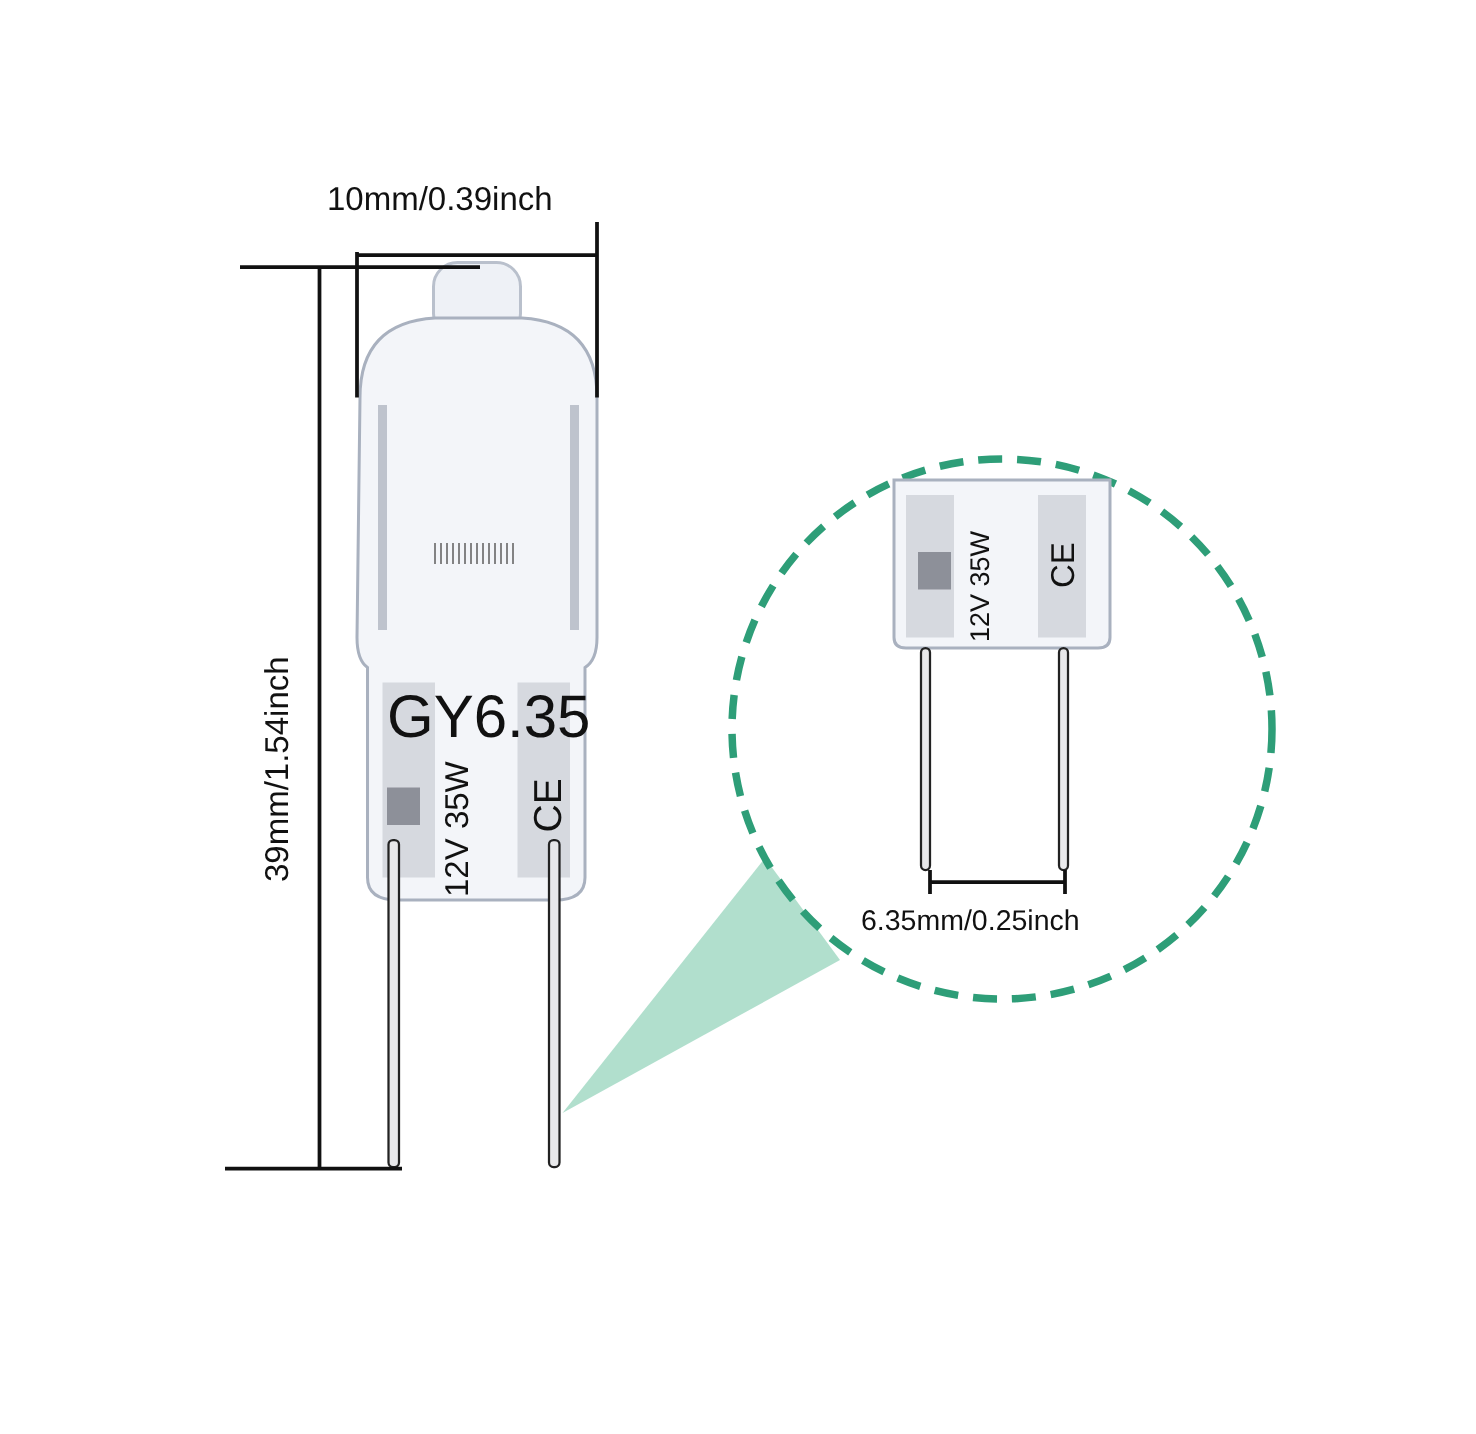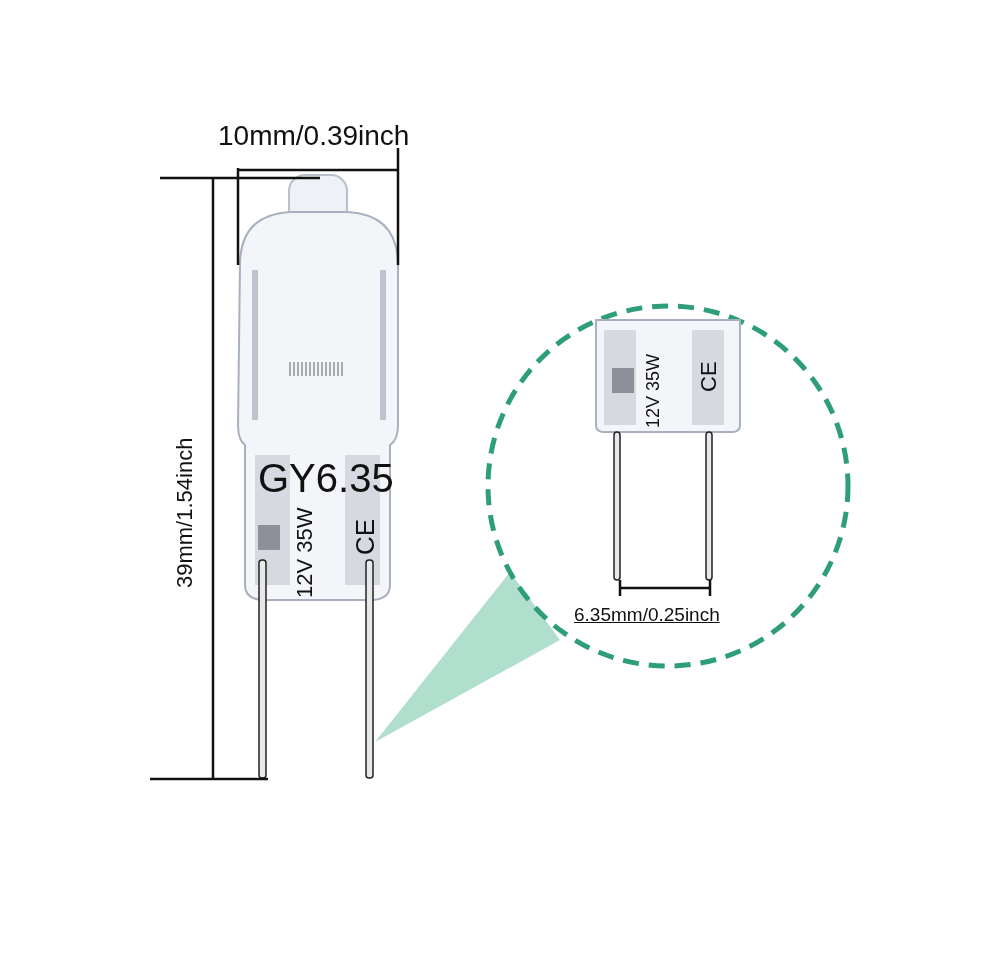--- a/index.html
+++ b/index.html
@@ -74,15 +74,15 @@
   </g>
 </svg>
 
 <div class="abs label" style="left:258px; top:456px; font-size:40px;">GY6.35</div>
 <div class="abs label rot" style="left:292px; top:598px; font-size:22px; transform:rotate(-90deg);">12V 35W</div>
 <div class="abs label rot" style="left:350px; top:555px; font-size:26px; transform:rotate(-90deg);">CE</div>
 
 <div class="abs label rot" style="left:643px; top:428px; font-size:18px; transform:rotate(-90deg);">12V 35W</div>
 <div class="abs label rot" style="left:696px; top:392px; font-size:22px; transform:rotate(-90deg);">CE</div>
 
-<div class="abs label" style="left:218px; top:120px; font-size:28px;">10mm/0.39inch</div>
+<div class="abs label" style="left:218px; top:120px; font-size:22px;">10mm/0.39inch</div>
 <div class="abs label rot" style="left:172px; top:588px; font-size:22px; transform:rotate(-90deg);">39mm/1.54inch</div>
-<div class="abs label" style="left:574px; top:604px; font-size:19px;text-decoration:underline;">6.35mm/0.25inch</div>
+<div class="abs label" style="left:574px; top:604px; font-size:19px;">6.35mm/0.25inch</div>
 
 </body></html>

